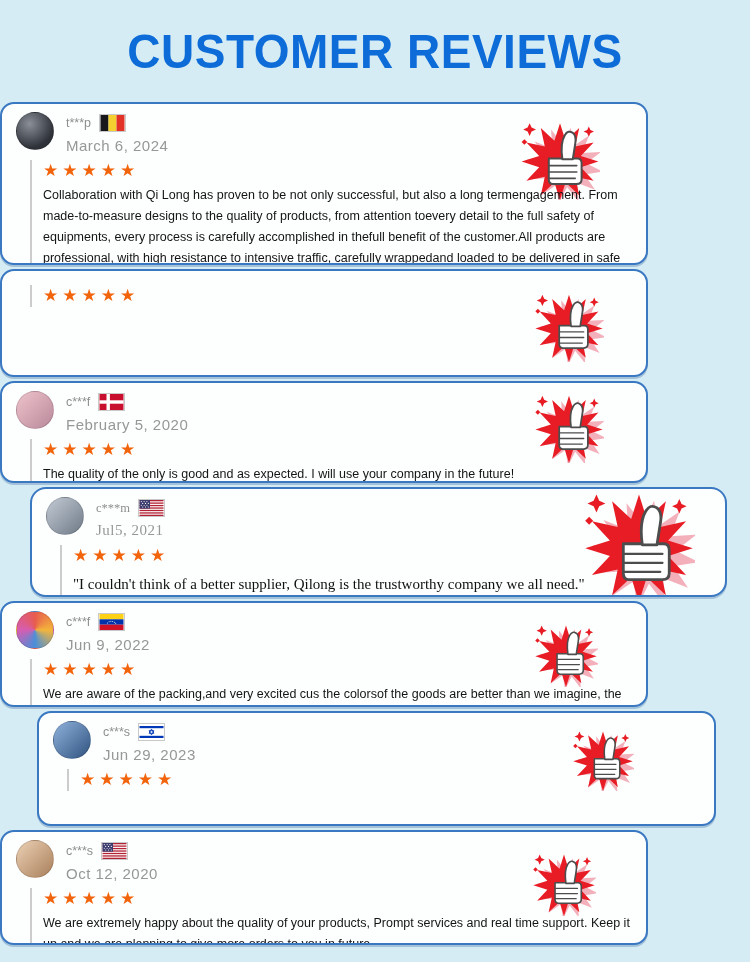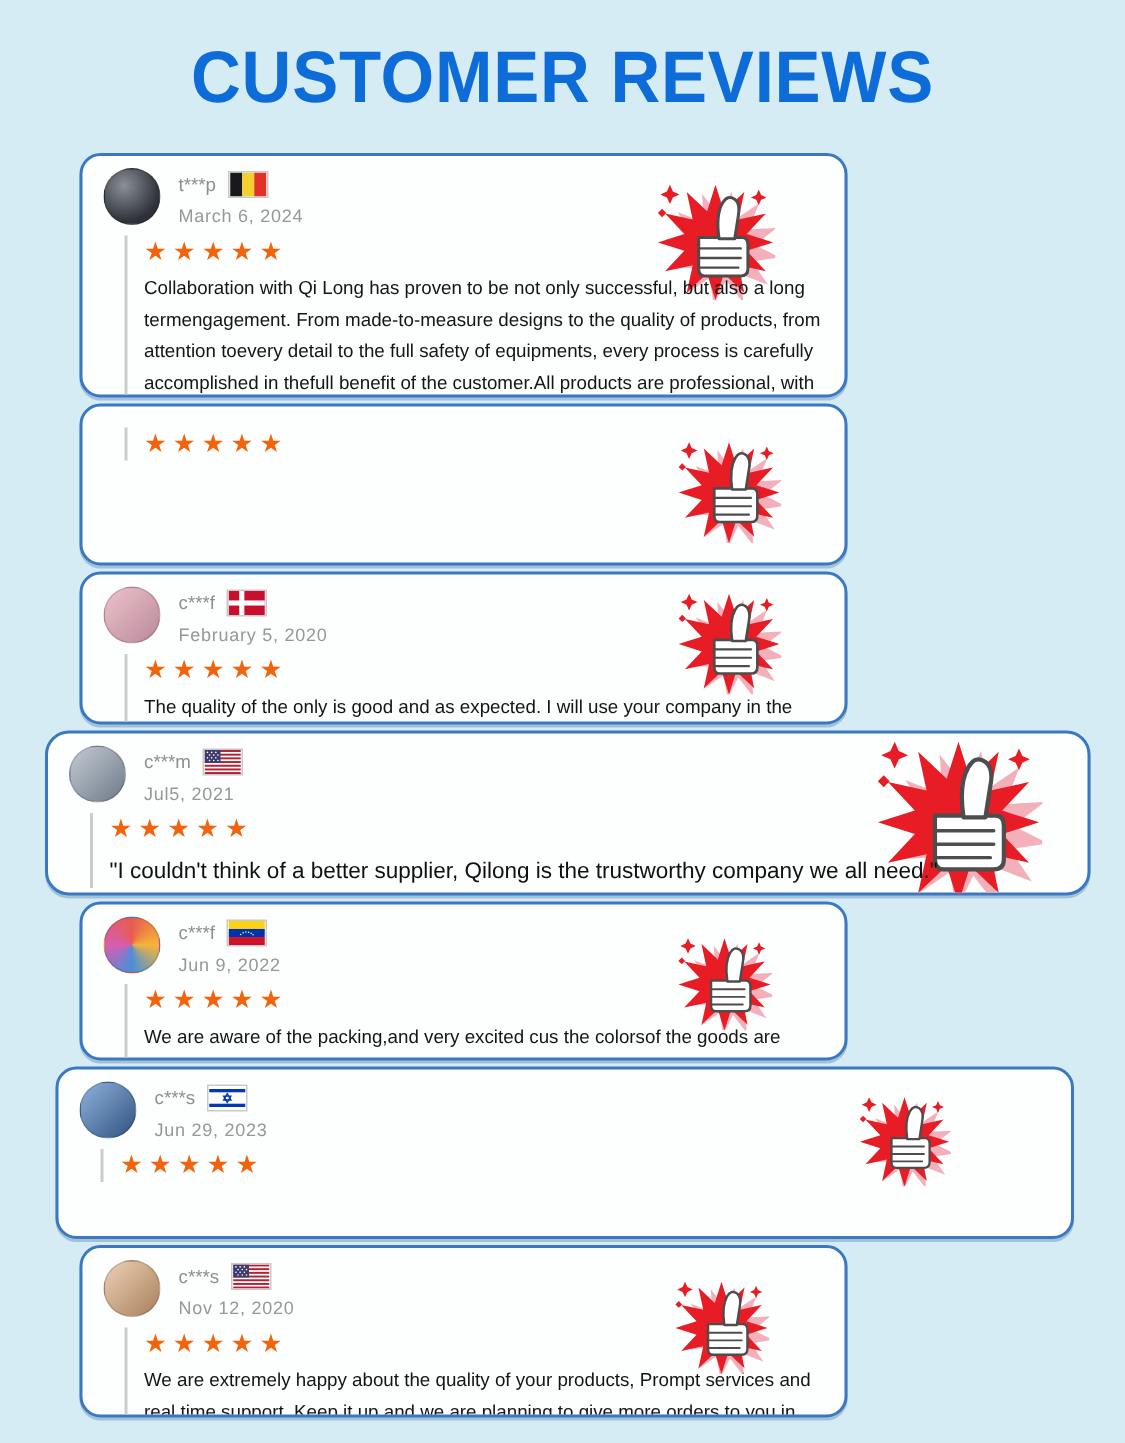--- a/index.html
+++ b/index.html
@@ -19,27 +19,26 @@
     letter-spacing: 0.5px;
     color: #0d6cd8;
     transform: scaleY(1.06);
   }
   .card {
     position: relative;
     background: #fdfefe;
     border: 2px solid #3a78c2;
     border-radius: 14px;
     box-shadow: 0 2px 0 rgba(35,85,150,0.28);
-    margin-left: 53px;
-    width: 512px;
+    width: 648px;
     padding: 8px 14px 6px 14px;
     margin-bottom: 4px;
     overflow: hidden;
   }
-  .card.wide1 { margin-left: 30px; width: 697px; border-radius: 16px; }
+  .card.wide1 { margin-left: 30px; width: 697px; border-radius: 16px; font-family: Liberation Serif, serif; }
   .card.wide2 { margin-left: 37px; width: 679px; }
   .c1 { height: 163px; }
   .c2 { height: 108px; }
   .c3 { height: 102px; }
   .c4 { height: 110px; }
   .c5 { height: 106px; }
   .c6 { height: 115px; }
   .c7 { height: 115px; }
 
   .head { display: flex; align-items: flex-start; gap: 12px; }
@@ -54,21 +53,21 @@
   .av4 { background: linear-gradient(135deg, #c3cbd4, #6f7a88); }
   .av5 { background: conic-gradient(#e85b4e, #f3b53a, #4a8fd9, #d65db1, #e85b4e); }
   .av6 { background: linear-gradient(135deg, #8fb2dd, #31537f); }
   .av7 { background: linear-gradient(135deg, #ecd0b4, #a9805c); }
 
   .meta { padding-top: 2px; }
   .row1 { display: flex; align-items: center; gap: 8px; }
   .uname { font-size: 12.5px; color: #8e8e8e; }
   .flag { display: inline-flex; line-height: 0; border: 1px solid #c9c9c9; }
   .flag svg { display: block; }
-  .rdate { font-size: 12px; color: #979797; margin-top: 5px; letter-spacing: 0.5px; }
+  .rdate { font-size: 15px; color: #979797; margin-top: 5px; letter-spacing: 0.5px; }
 
   .body {
     margin: 6px 0 0 14px;
     border-left: 2px solid #cccccc;
     padding-left: 11px;
     position: relative;
     z-index: 2;
   }
   .stars {
     color: #f2640c;
@@ -316,21 +315,21 @@
                 <circle cx="1.8" cy="5.2" r="0.55"></circle>
                 <circle cx="4.6" cy="5.2" r="0.55"></circle>
                 <circle cx="7.4" cy="5.2" r="0.55"></circle>
                 <circle cx="3.2" cy="7" r="0.55"></circle>
                 <circle cx="6" cy="7" r="0.55"></circle>
                 <circle cx="8.8" cy="7" r="0.55"></circle>
               </g>
             </svg>
         </span>
       </div>
-      <div class="rdate">Nov 12, 2020</div>
+      <div class="rdate">Oct 12, 2020</div>
     </div>
   </div>
   <div class="body">
     <div class="stars">★★★★★</div>
     <p class="rtext">We are extremely happy about the quality of your products, Prompt services and real time support. Keep it up and we are planning to give more orders to you in future.</p>
   </div>
   <svg class="burst">
       <use href="#thumb-burst"></use>
     </svg>
 </section>

